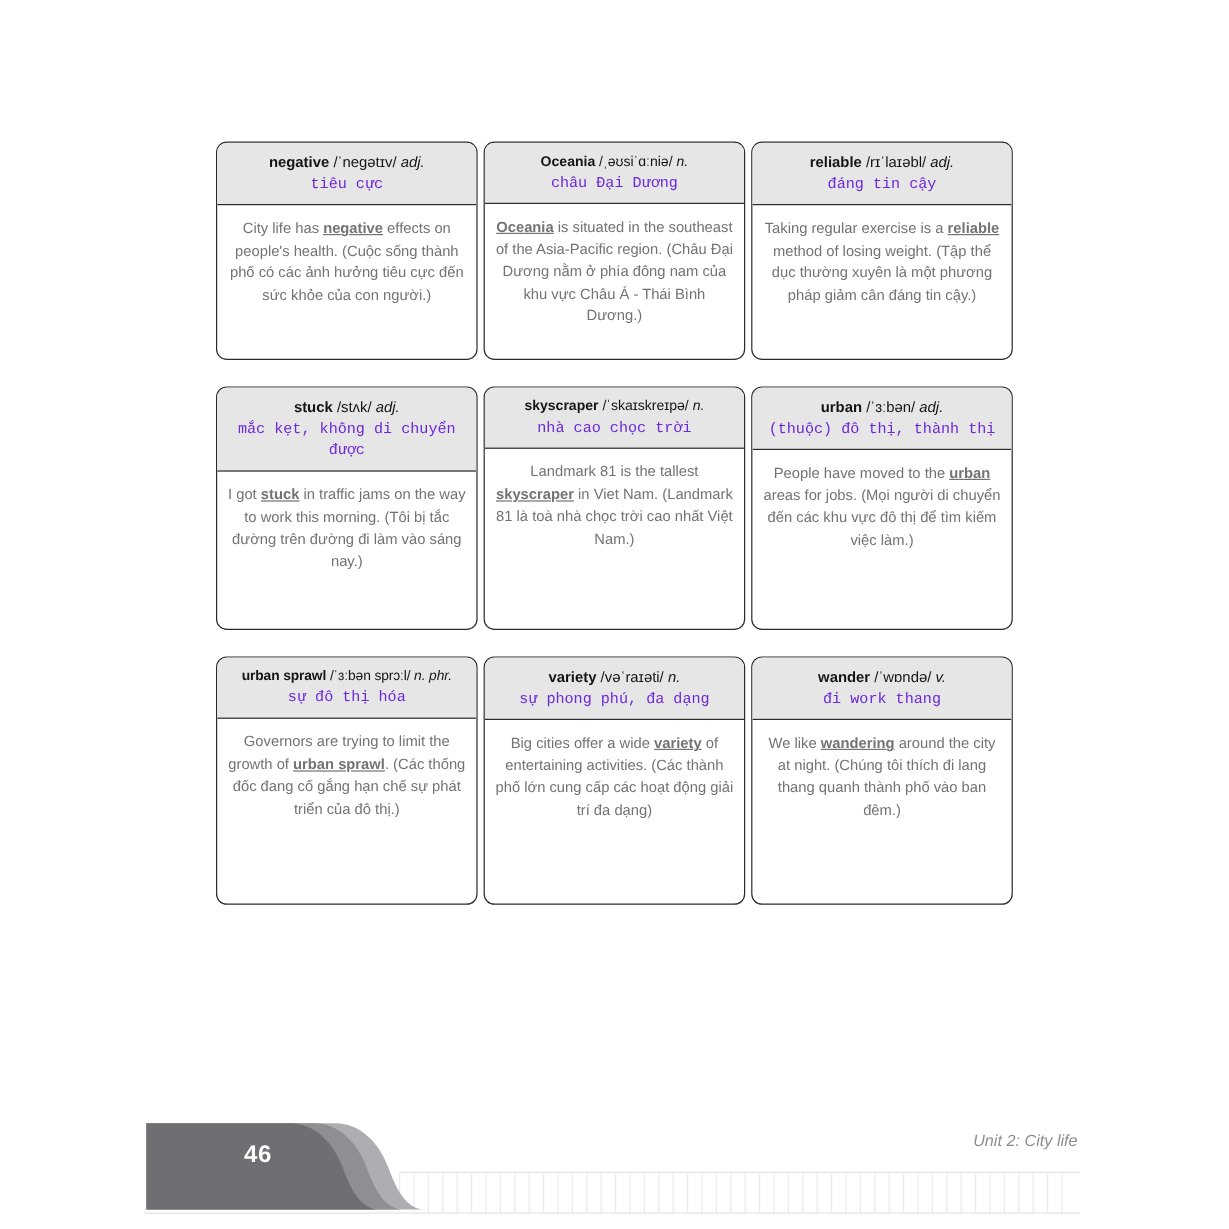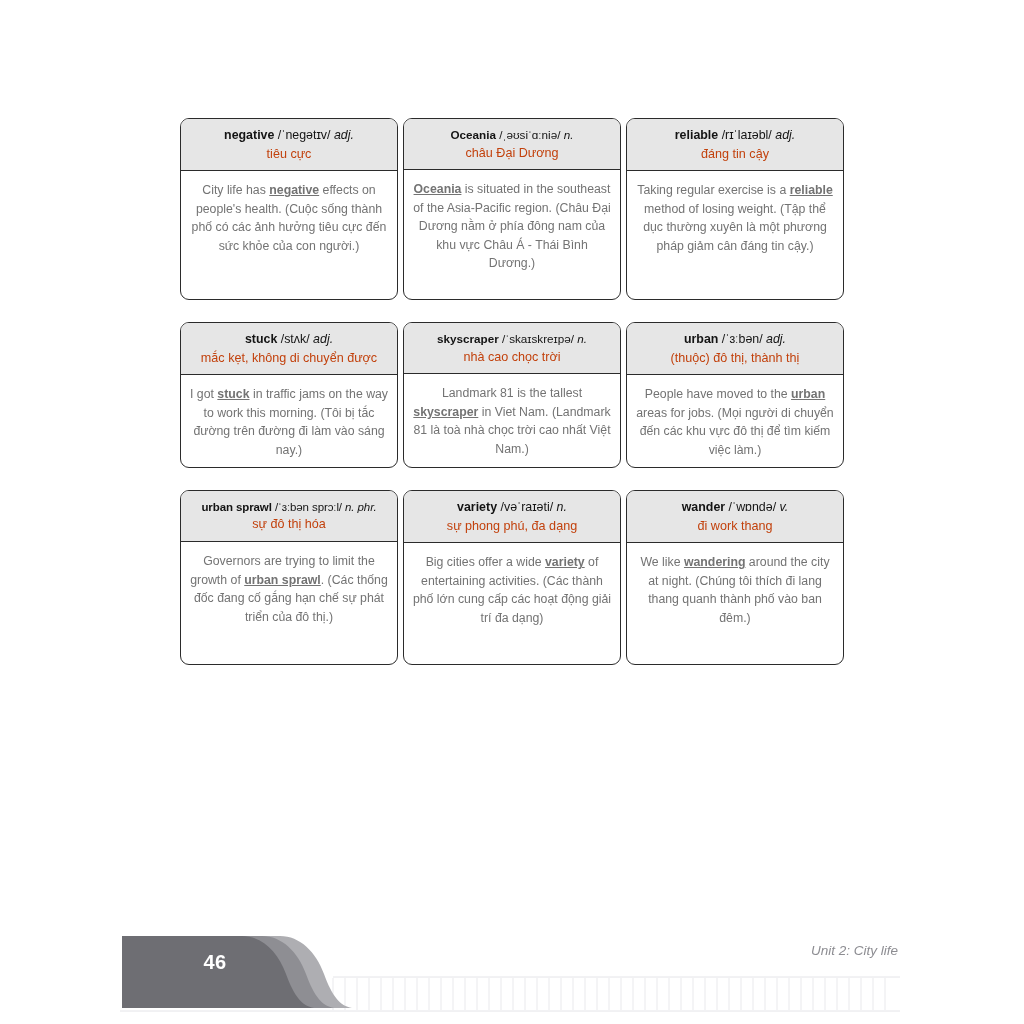--- a/index.html
+++ b/index.html
@@ -19,22 +19,22 @@
     left: 180px;
     top: 118px;
     width: 664px;
   }
   .row {
     display: flex;
     justify-content: space-between;
     margin-bottom: 22px;
   }
   .row.r1 .card { height: 182px; }
-  .row.r2 .card { height: 146px; justify-content: space-between; }
-  .row.r3 .card { height: 175px; }
+  .row.r2 .card { height: 203px; justify-content: space-between; }
+  .row.r3 .card { height: 207px; }
 
   .card {
     width: 218px;
     border: 1.3px solid #2b2b2b;
     border-radius: 9px;
     background: #ffffff;
     display: flex;
     flex-direction: column;
     overflow: hidden;
   }
@@ -49,22 +49,23 @@
   .card-head .term {
     font-size: 12.4px;
     color: #141414;
     white-space: nowrap;
   }
   .card-head .term .w { font-weight: bold; }
   .card-head .term .ipa { font-weight: normal; }
   .card-head .term .pos { font-style: italic; }
   .card-head .vn {
     font-size: 12.6px;
-    color: #c2410c;
+    color: #6d28d9;
     margin-top: 1px;
+    font-family: Liberation Mono, monospace;
   }
 
   .card-body {
     flex: 1;
     padding: 10px 8px 6px 8px;
     text-align: center;
     font-size: 12.3px;
     line-height: 1.50;
     color: #737373;
   }

